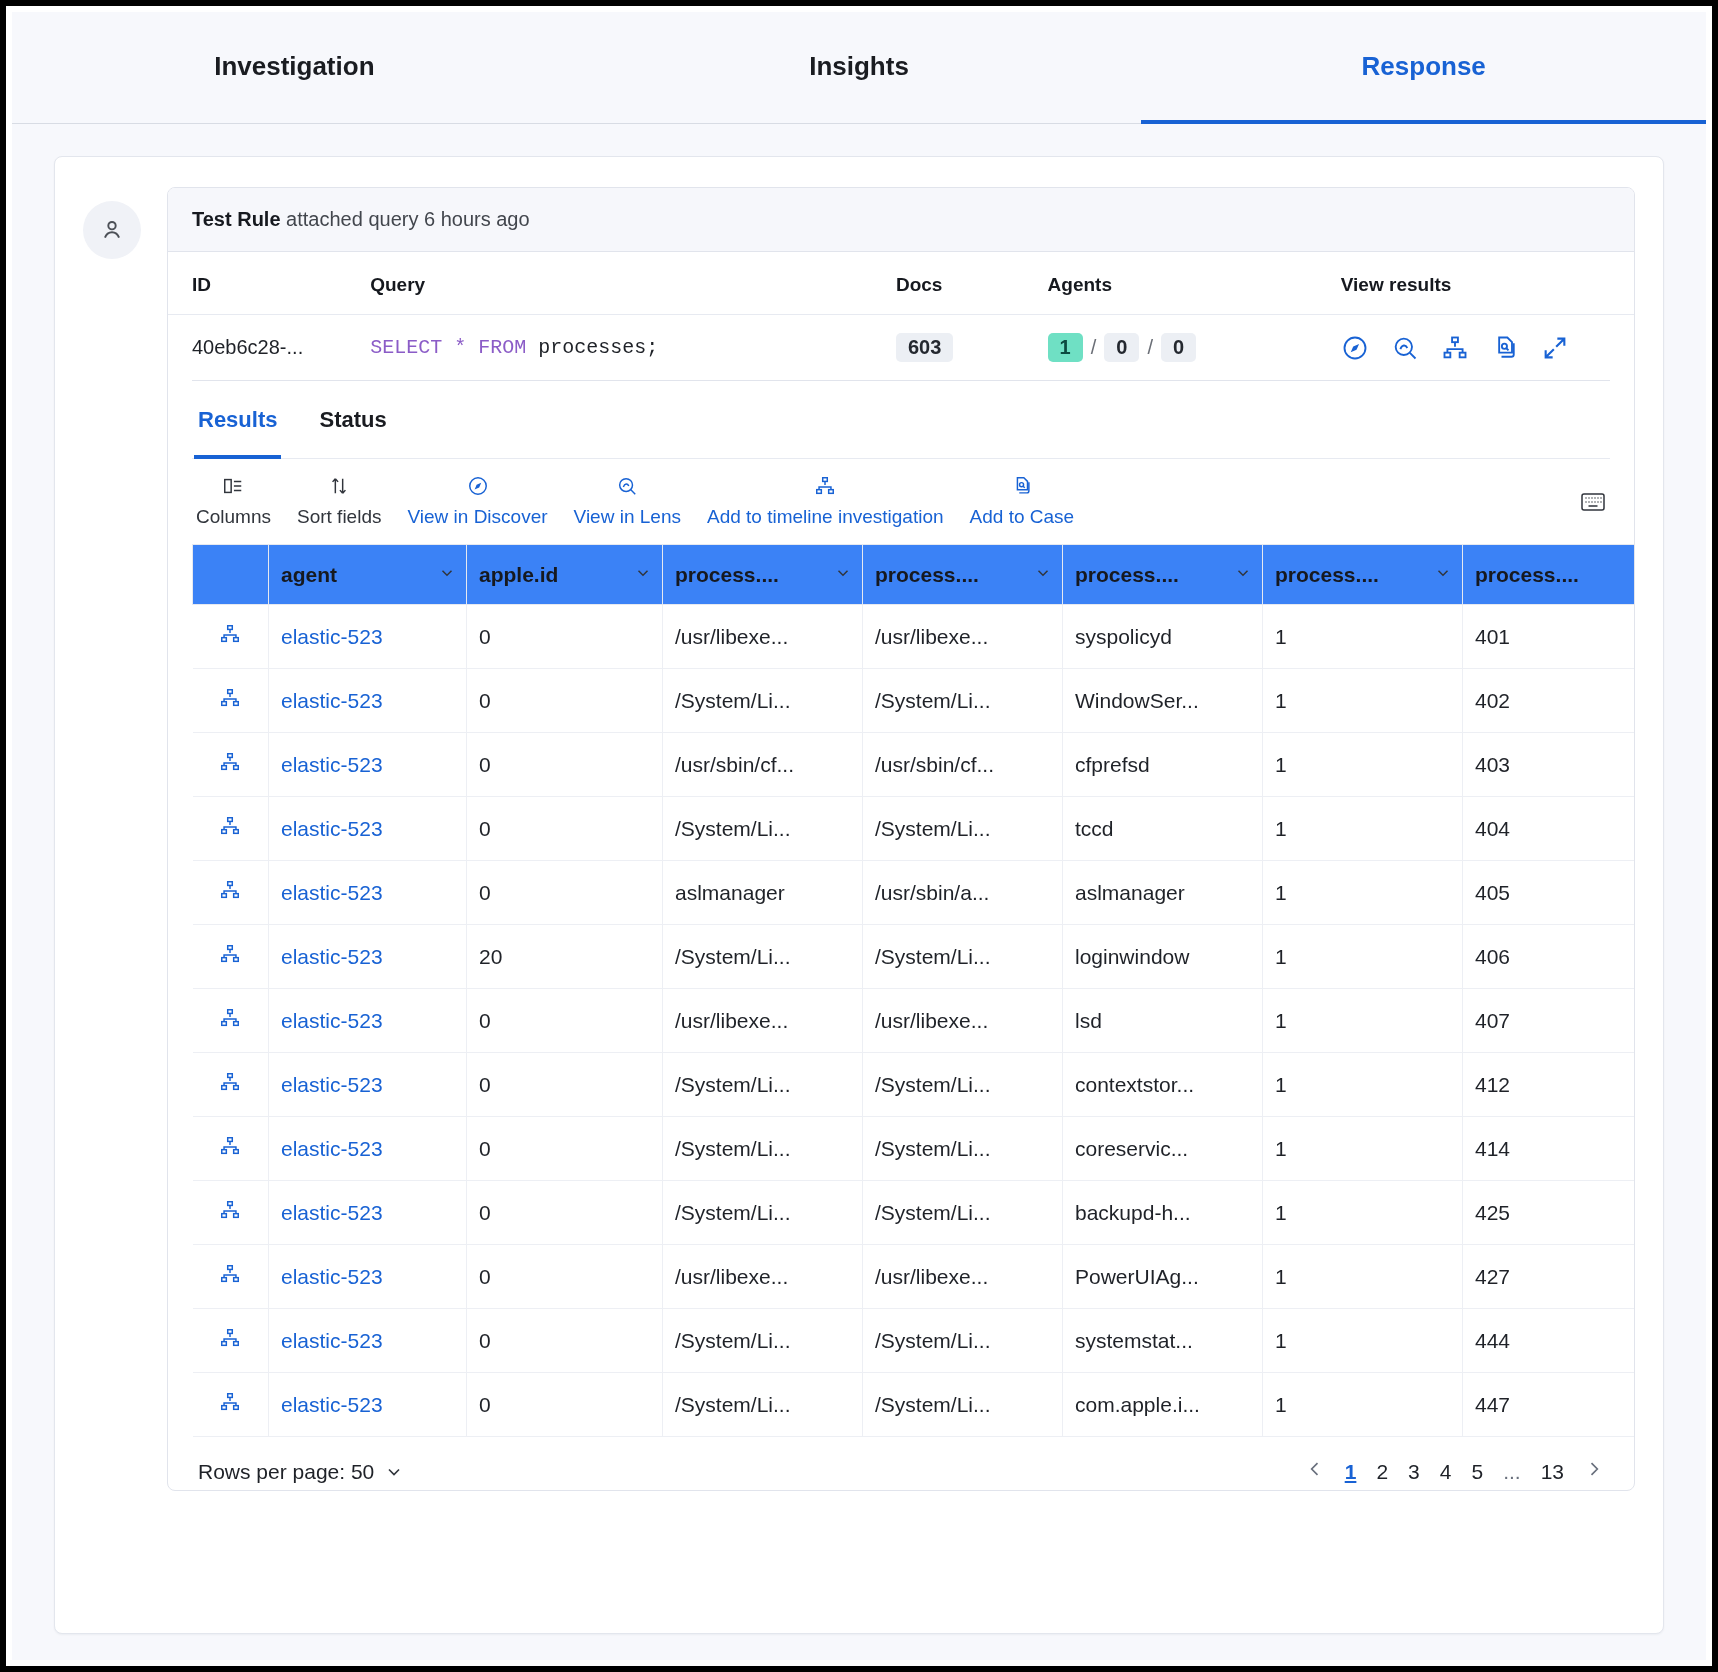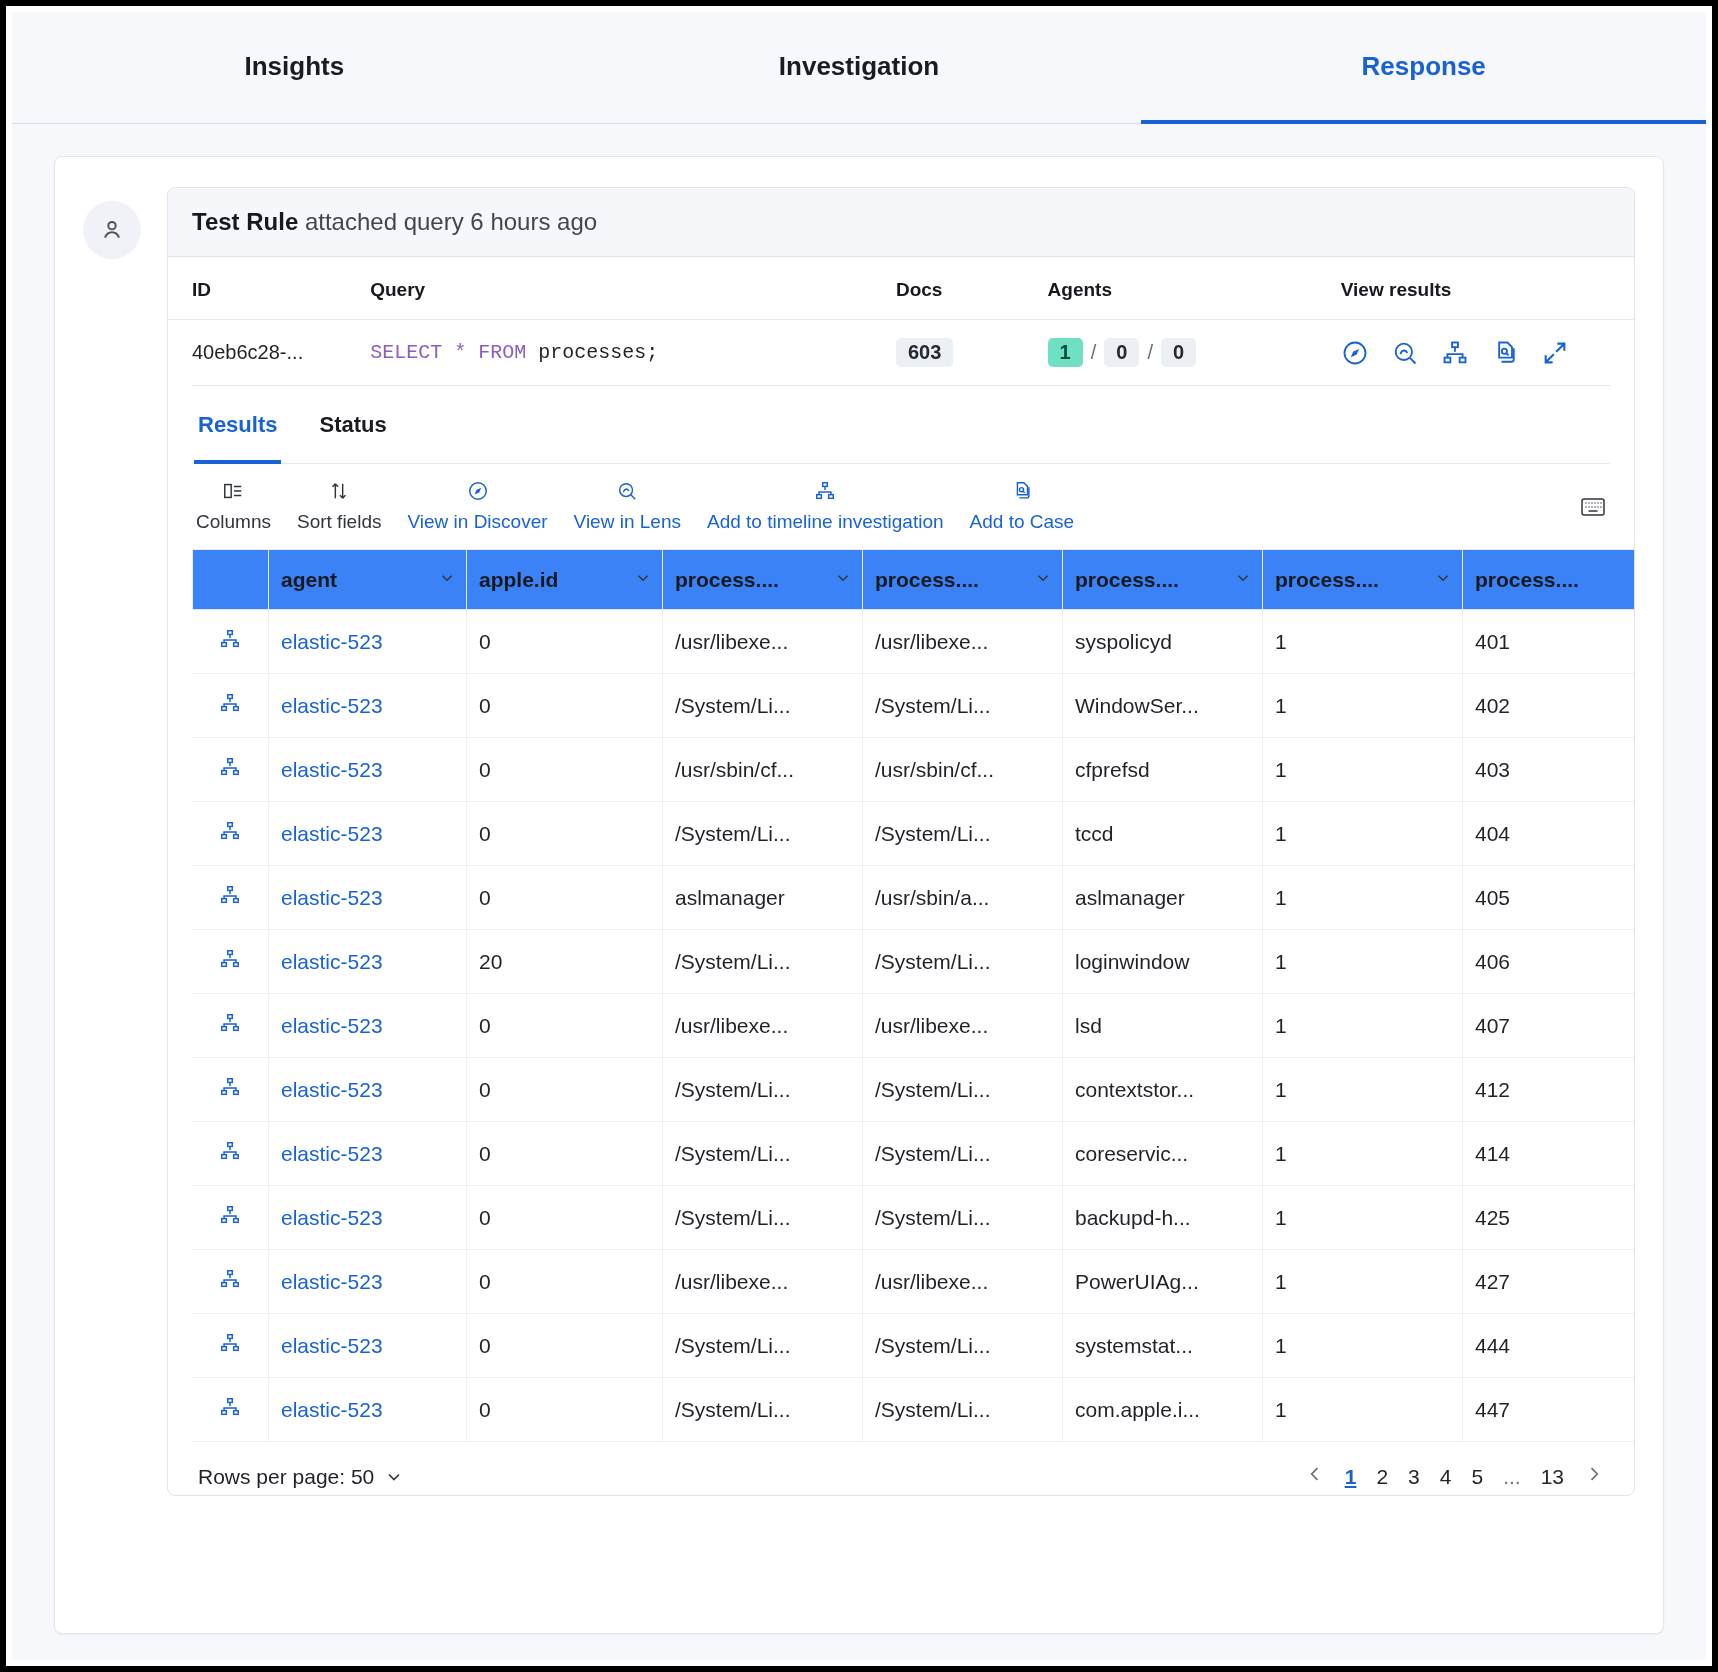--- a/index.html
+++ b/index.html
@@ -84,21 +84,21 @@
     flex: 1;
     border: 1px solid #e1e4ec;
     border-radius: 8px;
     overflow: hidden;
     background: #fff;
   }
   .card-header {
     background: #f6f7fb;
     border-bottom: 1px solid #e1e4ec;
     padding: 20px 24px;
-    font-size: 24px;
+    font-size: 20px;
     color: #42464d;
   }
   .card-header b { color: #16191f; }
 
   
   .qtable { width: 100%; border-collapse: collapse; }
   .qtable th {
     text-align: left;
     font-size: 19px;
     font-weight: bold;
@@ -232,22 +232,22 @@
   .pg.arrow { color: #69707d; }
   .dots { color: #69707d; }
 </style>
 </head>
 <body>
 
 <div class="screen">
  <div class="page">
 
   <div class="tabbar">
+    <div class="tab">Investigation</div>
     <div class="tab">Insights</div>
-    <div class="tab">Investigation</div>
     <div class="tab active">Response</div>
   </div>
 
   <div class="panel">
 
     <div class="response-row">
       <div class="avatar">
         <svg width="26" height="26" viewBox="0 0 24 24" fill="none" stroke="#4c5057" stroke-width="1.8">
           <circle cx="12" cy="8" r="3.4"></circle>
           <path d="M5.5 19c1.2-3.4 4-5 6.5-5s5.3 1.6 6.5 5"></path>

